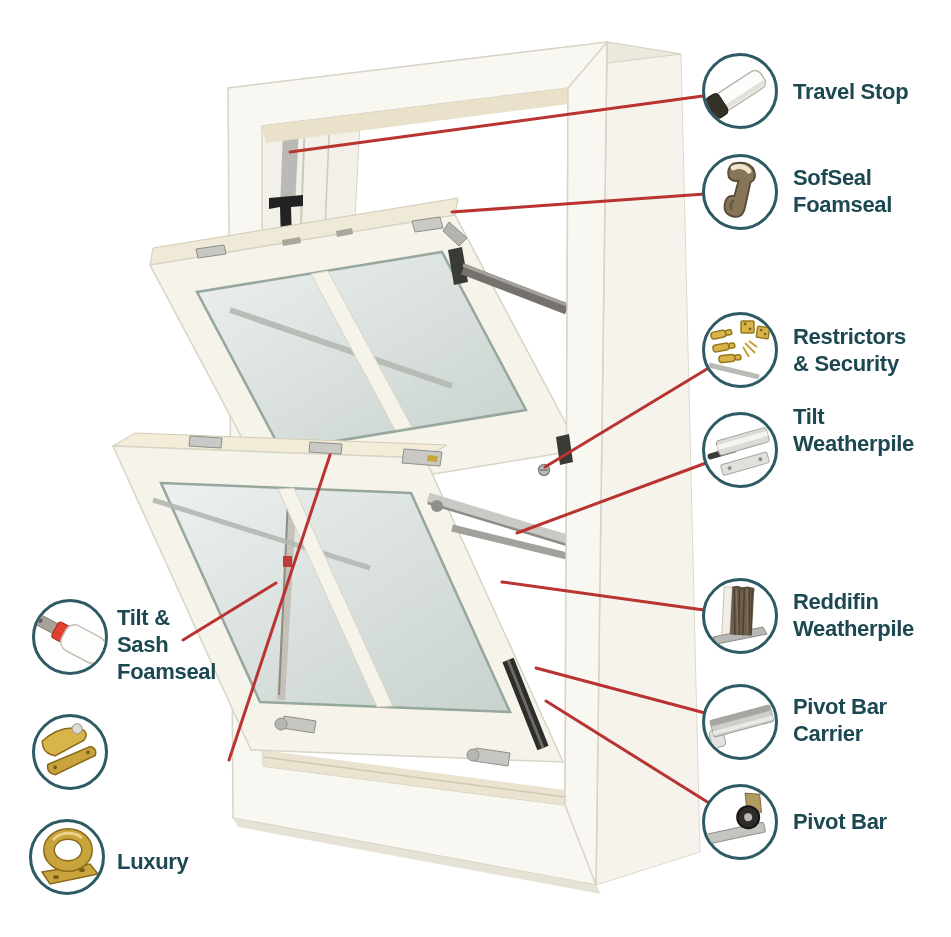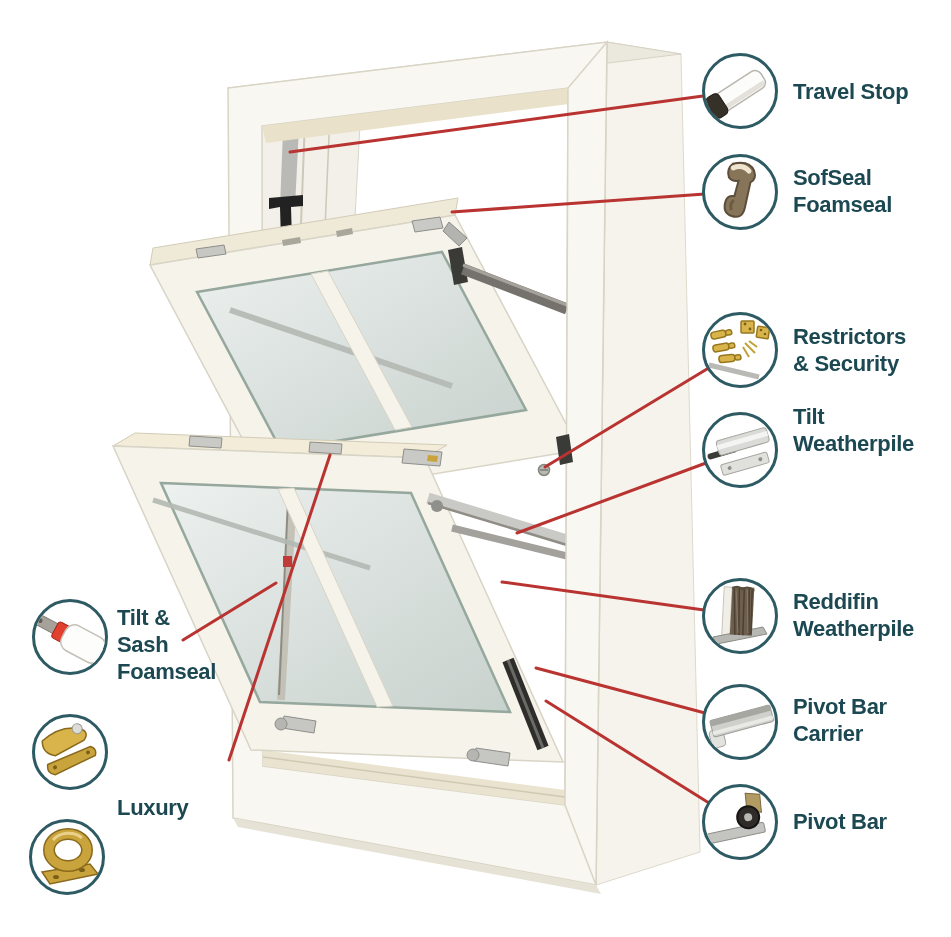--- a/index.html
+++ b/index.html
@@ -273,17 +273,17 @@
   </div>
   <div class="label" style="left:793px;top:808px">
     <span>Pivot Bar</span>
   </div>
 
   <div class="label" style="left:117px;top:604px">
     <span>Tilt &amp;</span>
     <span>Sash</span>
     <span>Foamseal</span>
   </div>
-  <div class="label" style="left:117px;top:794px">
+  <div class="label" style="left:117px;top:848px">
     <span>Luxury</span>
   </div>
 
 </div>
 
 </body></html>

